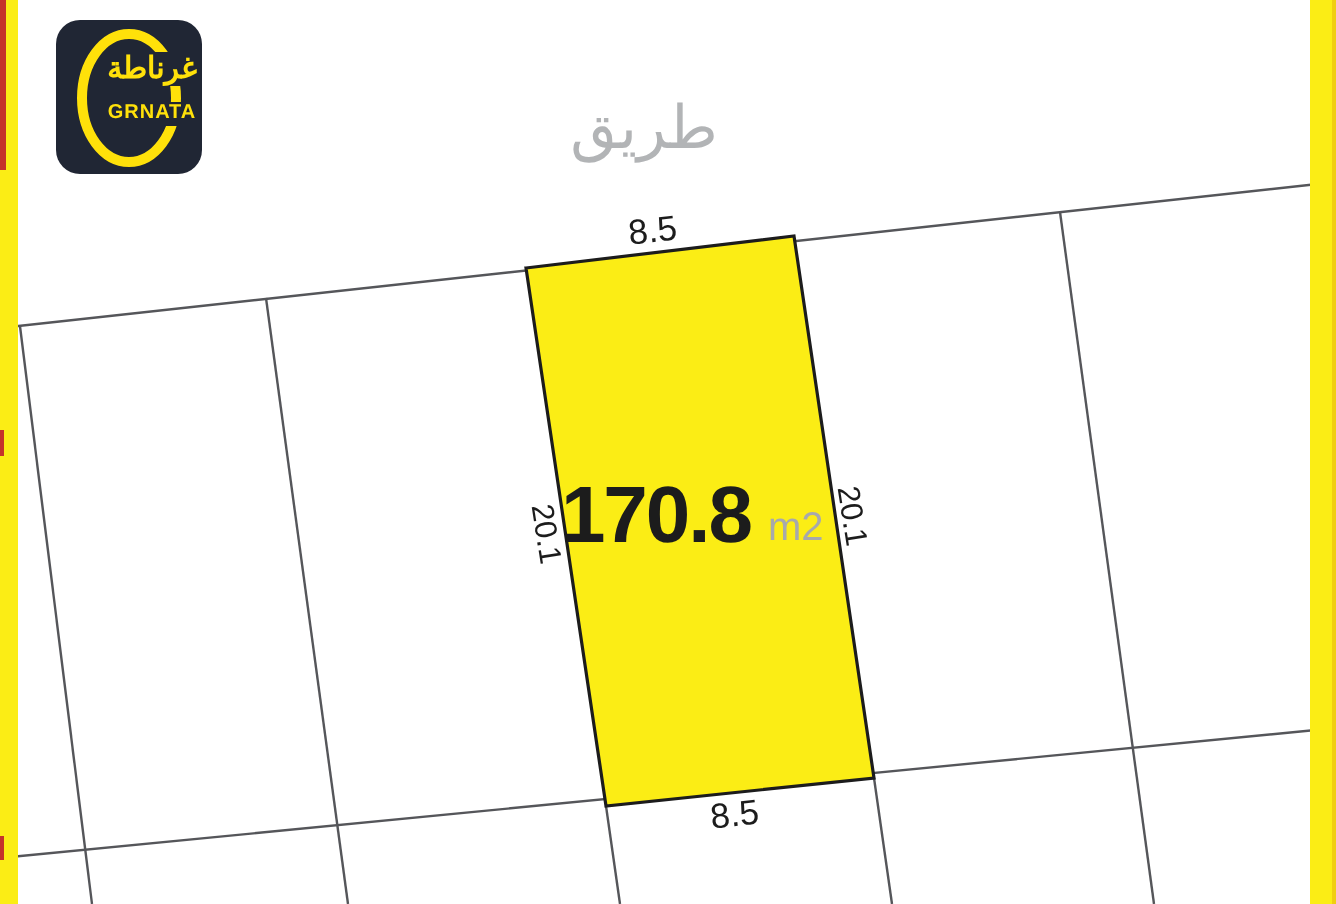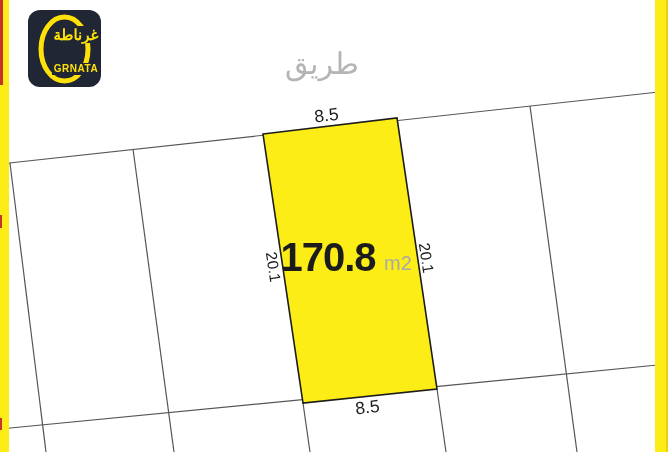--- a/index.html
+++ b/index.html
@@ -27,21 +27,21 @@
     position:absolute;left:28px;top:10px;width:73px;height:77px;
     background:#202634;border-radius:12px;overflow:hidden;
   }
   .logo .ring{position:absolute;left:0;top:0;}
   .logo-text{
     position:absolute;left:0;width:100%;text-align:center;line-height:1;
     color:#FFE10A;font-weight:bold;
   }
   .logo-ar{top:16px;font-size:15px;}
   .logo-ar span,.logo-en span{background:#202634;padding:1px 2px;display:inline-block;margin-left:23px;}
-  .logo-en{top:53px;font-size:10px;letter-spacing:0.5px;}
+  .logo-en{top:41px;font-size:10px;letter-spacing:0.5px;}
 </style>
 </head>
 <body>
 
 <div class="stage">
 
   <svg width="668" height="452" viewBox="0 0 668 452">
 
     <line class="map-line" x1="0" y1="164" x2="668" y2="91"></line>
 

